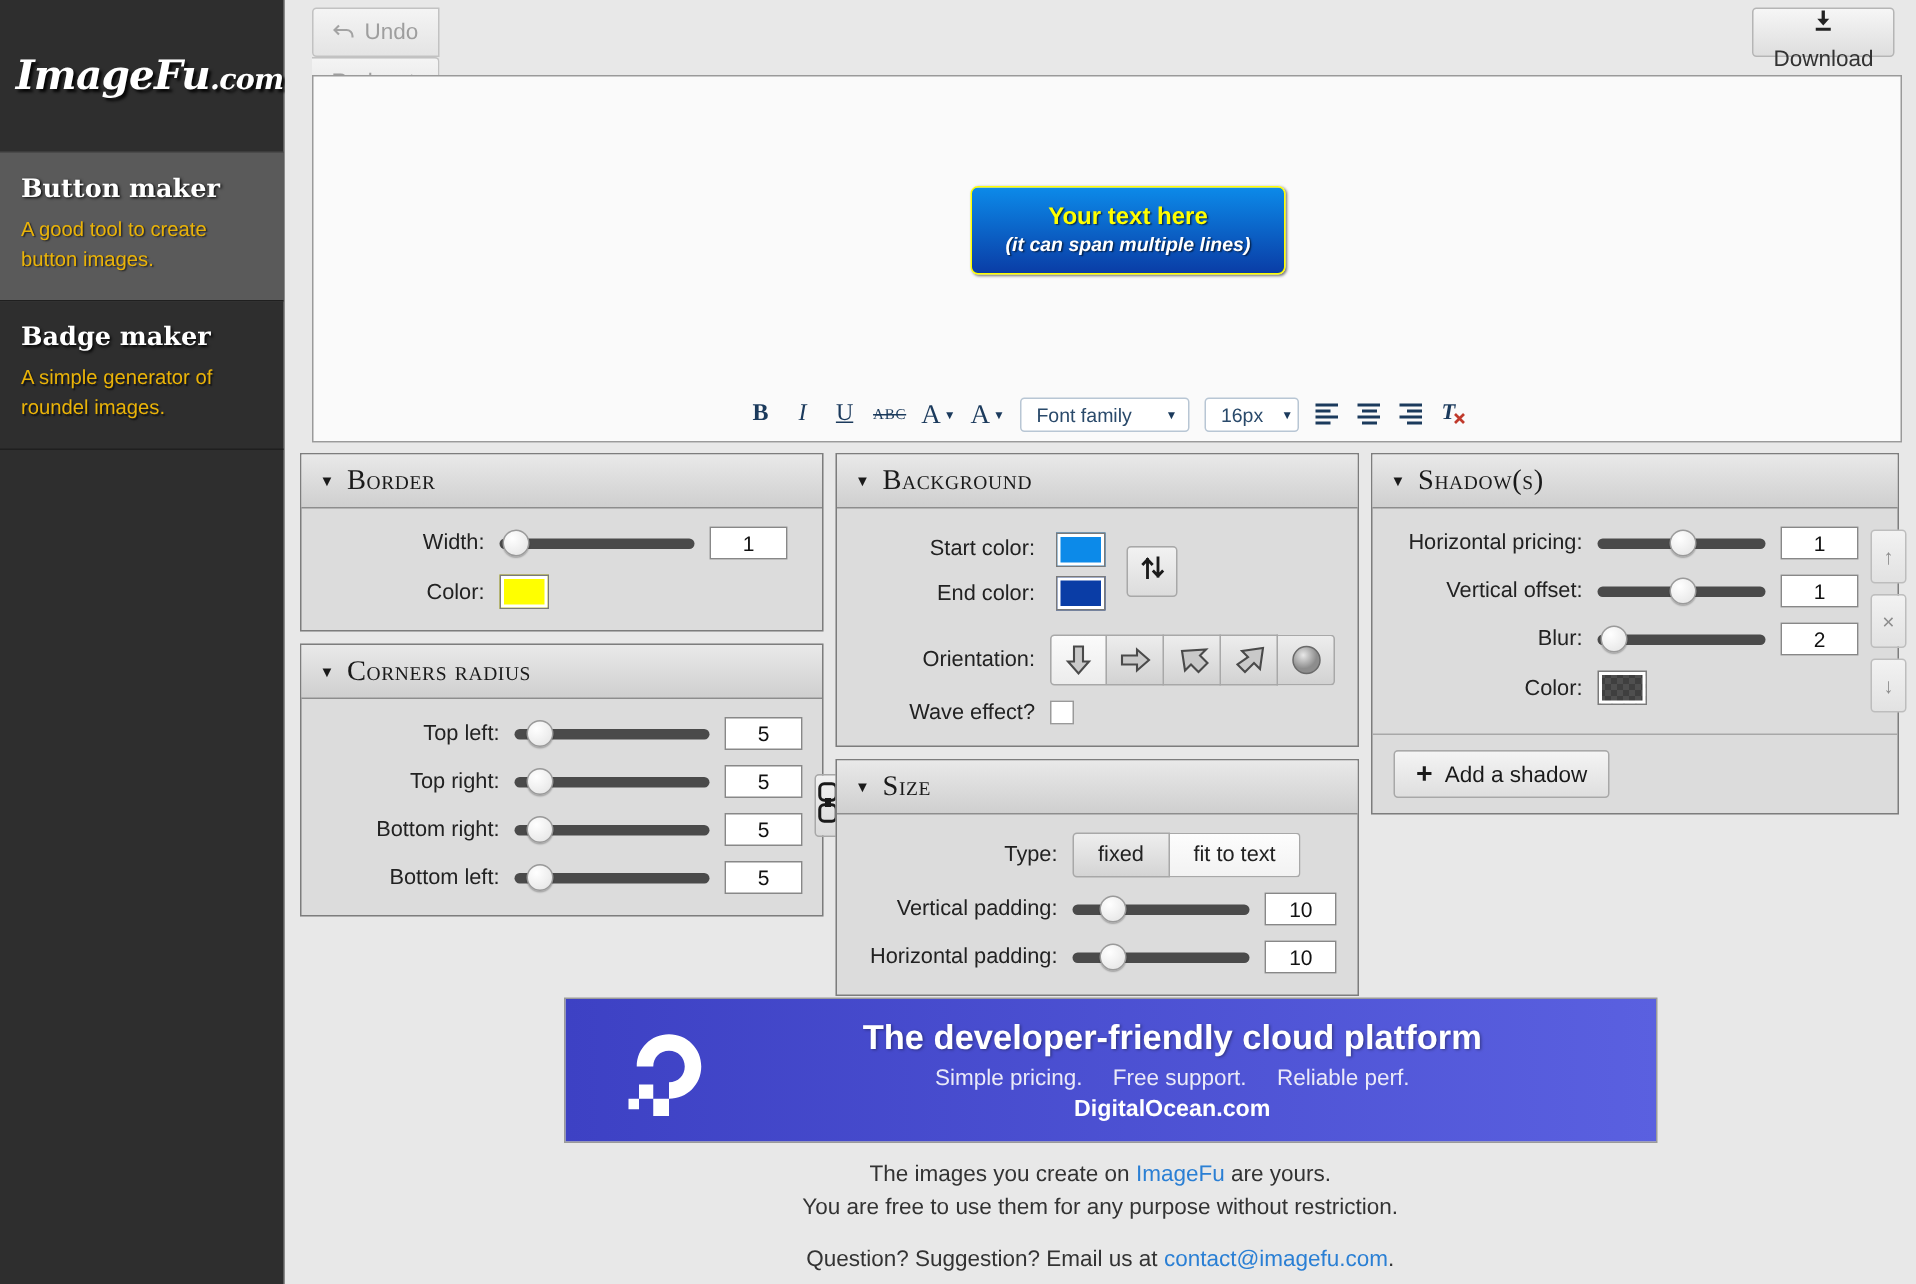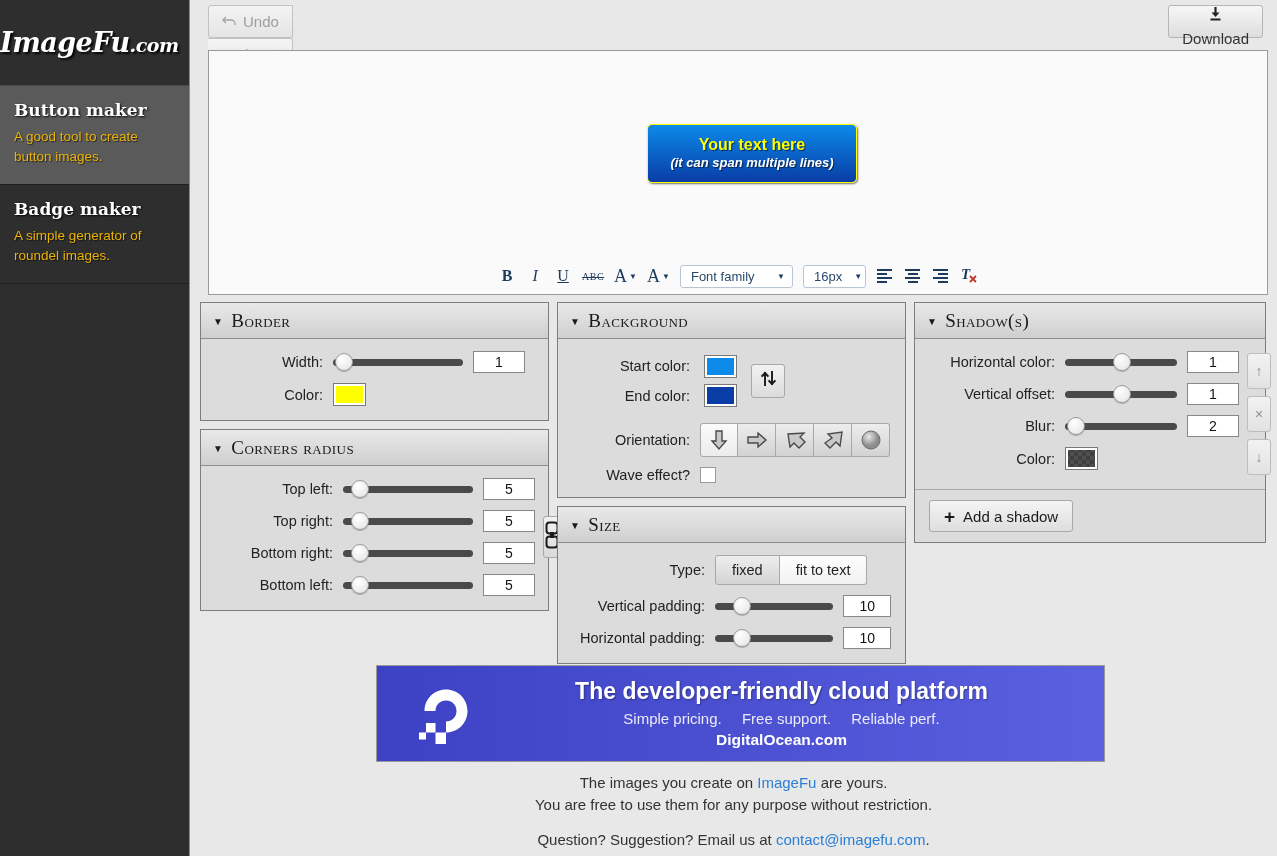--- a/index.html
+++ b/index.html
@@ -13,22 +13,22 @@
 
   
   .sidebar {
     width: 190px; height: 856px;
     background: #2e2e2e;
     border-right: 1px solid #8a8a8a;
     flex: 0 0 190px;
     position: relative;
   }
   .logo-box {
-    height: 86px;
-    display: flex; align-items: center; justify-content: flex-start;
+    height: 102px;
+    display: flex; align-items: center; justify-content: flex-end;
     border-bottom: 1px solid #4a4a4a;
   }
   .logo {
     font-family: "DejaVu Serif", serif;
     font-style: italic;
     font-weight: bold;
     font-size: 27px;
     color: #ffffff;
     text-shadow: 2px 2px 2px rgba(0,0,0,.85);
     letter-spacing: -0.5px;
@@ -637,21 +637,21 @@
     <div class="col col3">
       <div class="panel">
         <div class="panel-head">
           <span class="caret">▼</span>
           <span>Shadow(s)</span>
         </div>
         <div class="panel-body">
           <div class="shadow-wrap">
             <div class="shadow-rows">
               <div class="row">
-                <div class="lbl" style="width:126px">Horizontal color:</div>
+                <div class="lbl" style="width:126px">Horizontal pricing:</div>
                 <div class="slider" style="width:112px">
                   <div class="track"></div>
                   <div class="knob" style="left:48px"></div>
                 </div>
                 <div class="numbox">1</div>
               </div>
               <div class="row">
                 <div class="lbl" style="width:126px">Vertical offset:</div>
                 <div class="slider" style="width:112px">
                   <div class="track"></div>

